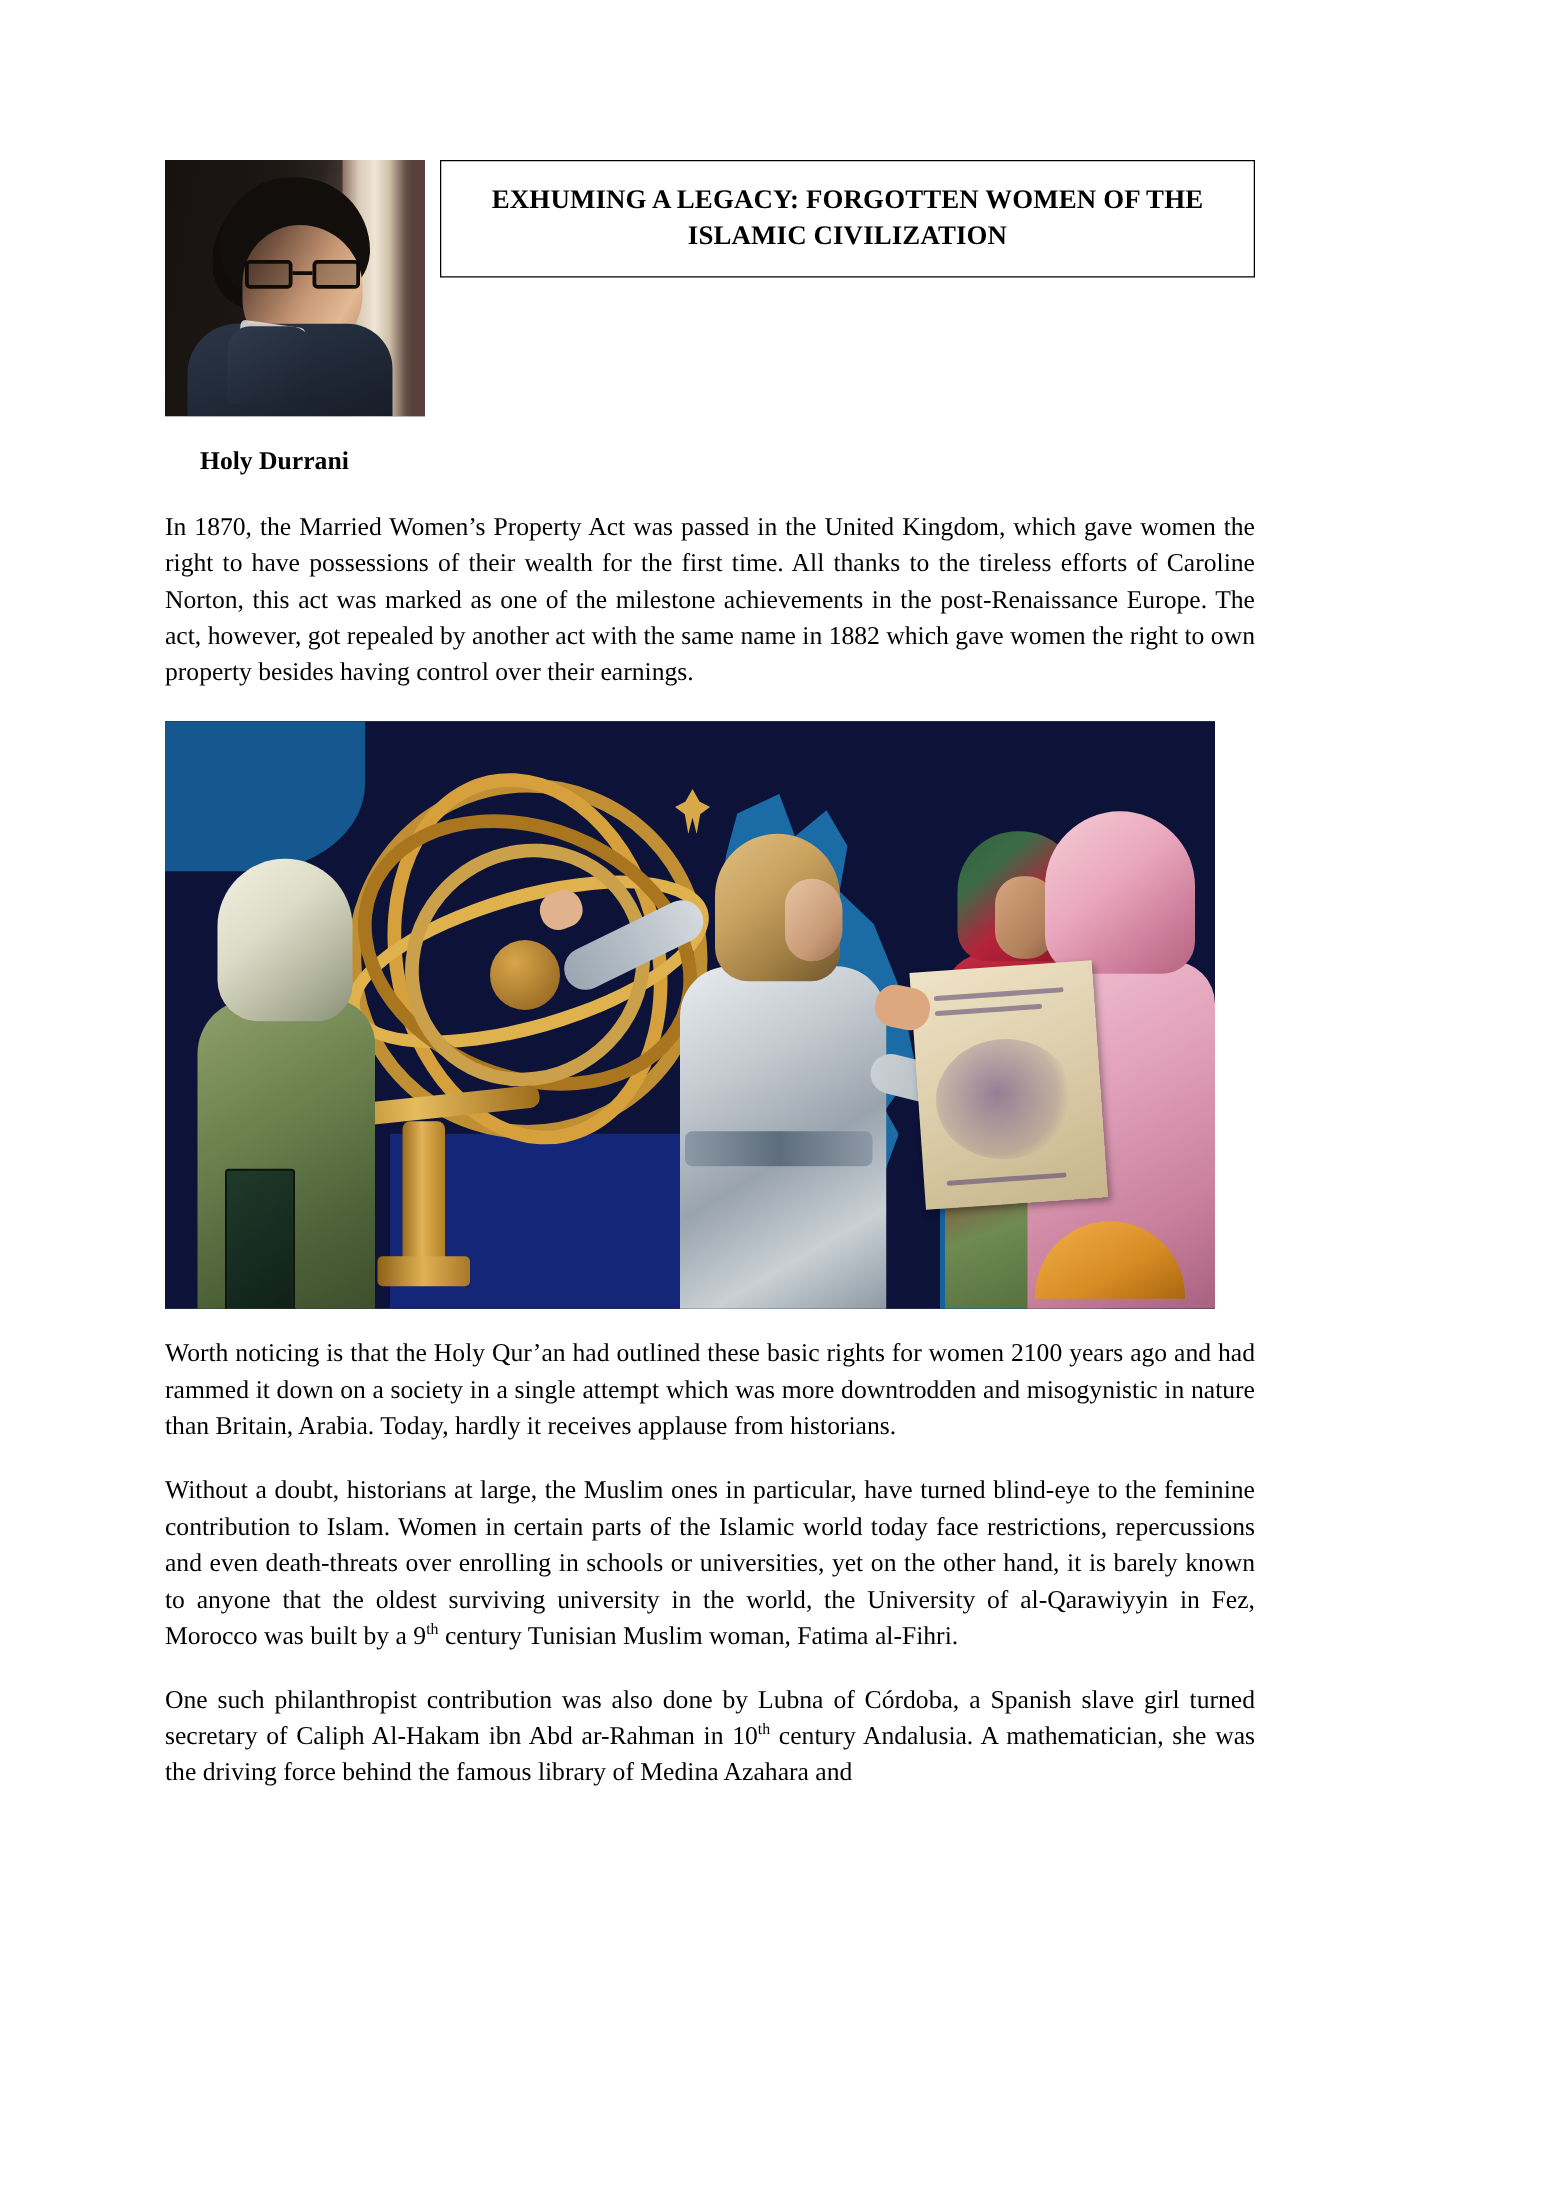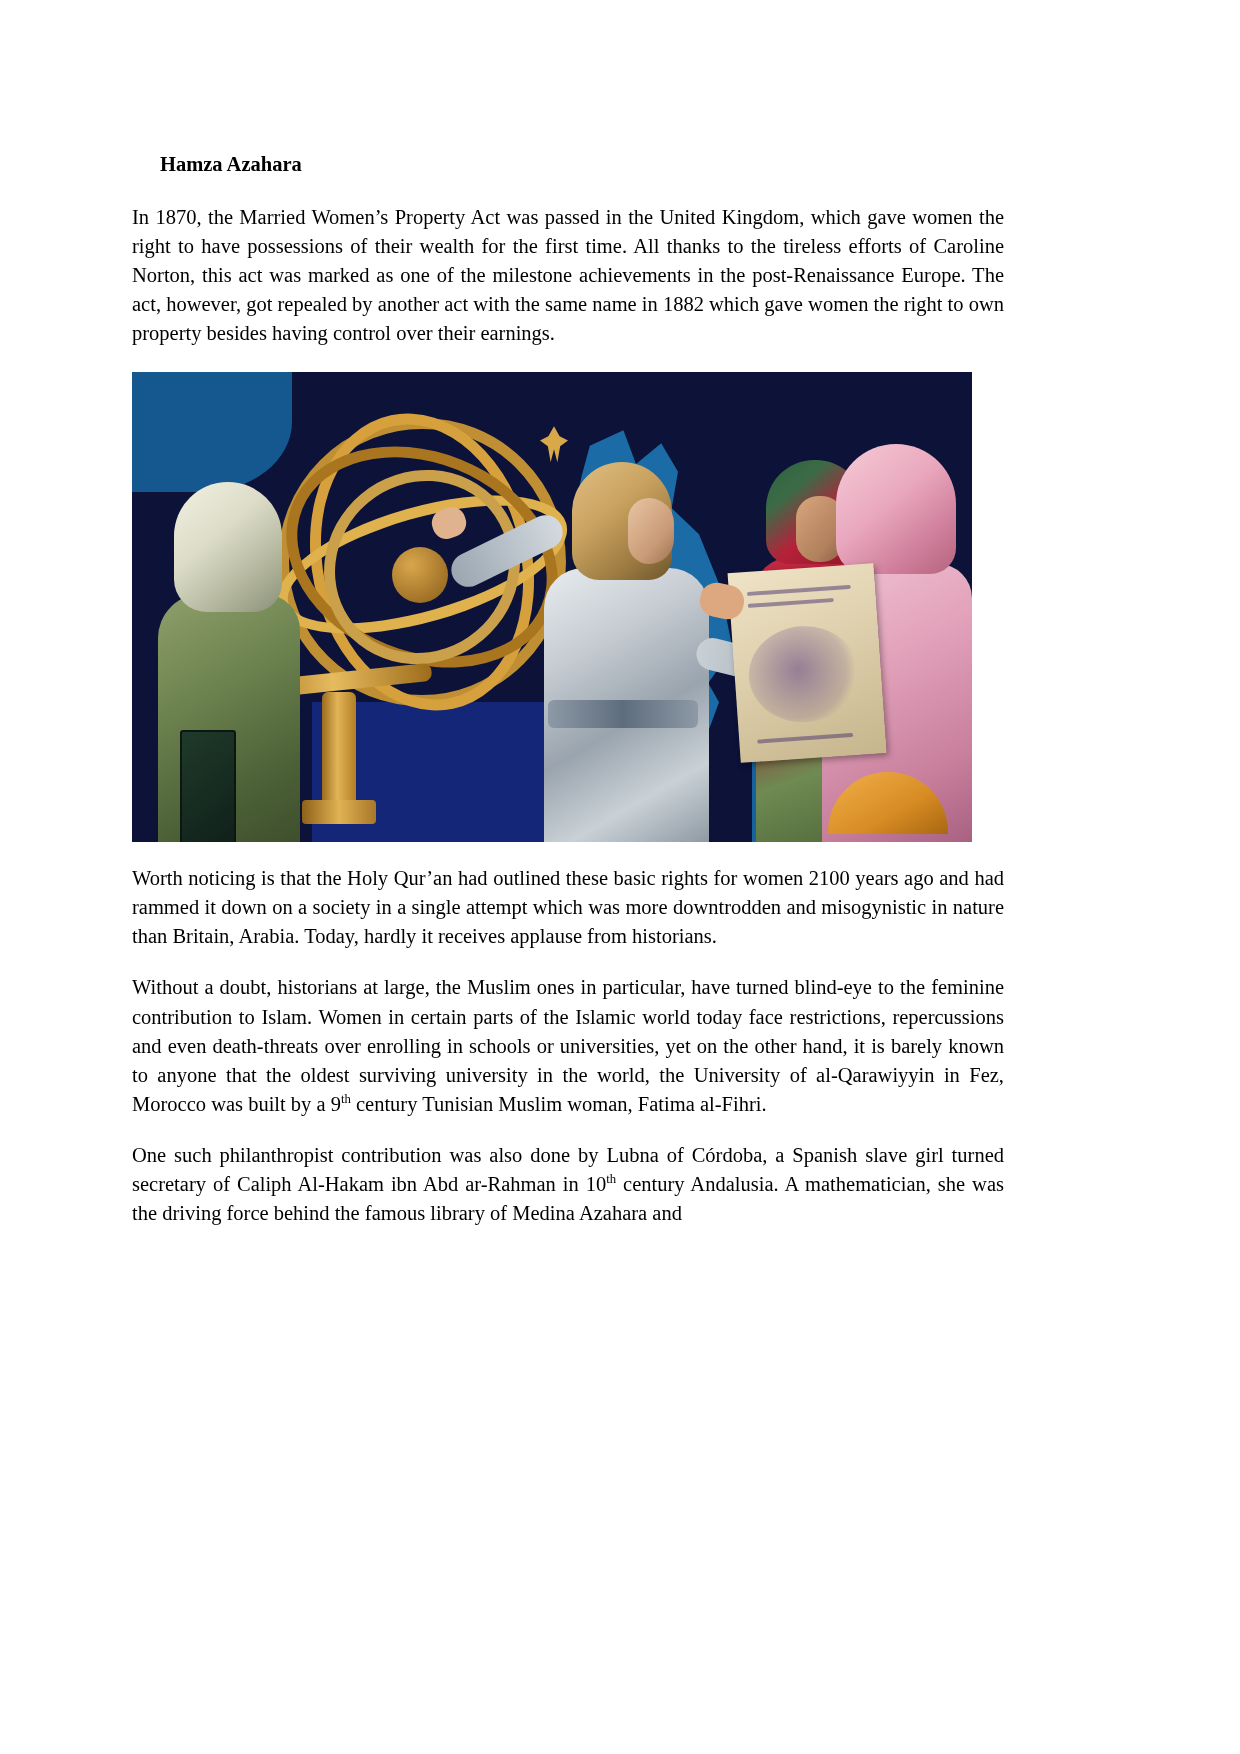--- a/index.html
+++ b/index.html
@@ -441,22 +441,44 @@
     background: #dda87f;
     transform: rotate(12deg);
   }
 </style>
 </head>
 <body>
 
 <div class="page">
   <div class="content">
 
-
-    <div class="byline">Hamza Azahara</div>
+    <div class="header-row">
+
+      <div class="author-photo">
+        <div class="bg-dark"></div>
+        <div class="window-frame"></div>
+        <div class="window-edge"></div>
+        <div class="hair"></div>
+        <div class="face"></div>
+        <div class="glasses">
+          <div class="lens l"></div>
+          <div class="bridge"></div>
+          <div class="lens r"></div>
+        </div>
+        <div class="shirt"></div>
+        <div class="collar"></div>
+        <div class="collar2"></div>
+      </div>
+
+      <div class="title-box">
+        <div class="title-text">EXHUMING A LEGACY: FORGOTTEN WOMEN OF THE ISLAMIC CIVILIZATION</div>
+      </div>
+    </div>
+
+    <div class="byline">Holy Durrani</div>
 
     <p class="body first">In 1870, the Married Women’s Property Act was passed in the United Kingdom, which gave women the right to have possessions of their wealth for the first time. All thanks to the tireless efforts of Caroline Norton, this act was marked as one of the milestone achievements in the post-Renaissance Europe. The act, however, got repealed by another act with the same name in 1882 which gave women the right to own property besides having control over their earnings.</p>
 
     <div class="illustration">
       <div class="ill-bg"></div>
       <div class="ill-topleft"></div>
       <div class="ill-map"></div>
       <div class="ill-map2"></div>
       <div class="ill-blue-right"></div>
       <div class="ill-blue-lowmid"></div>

